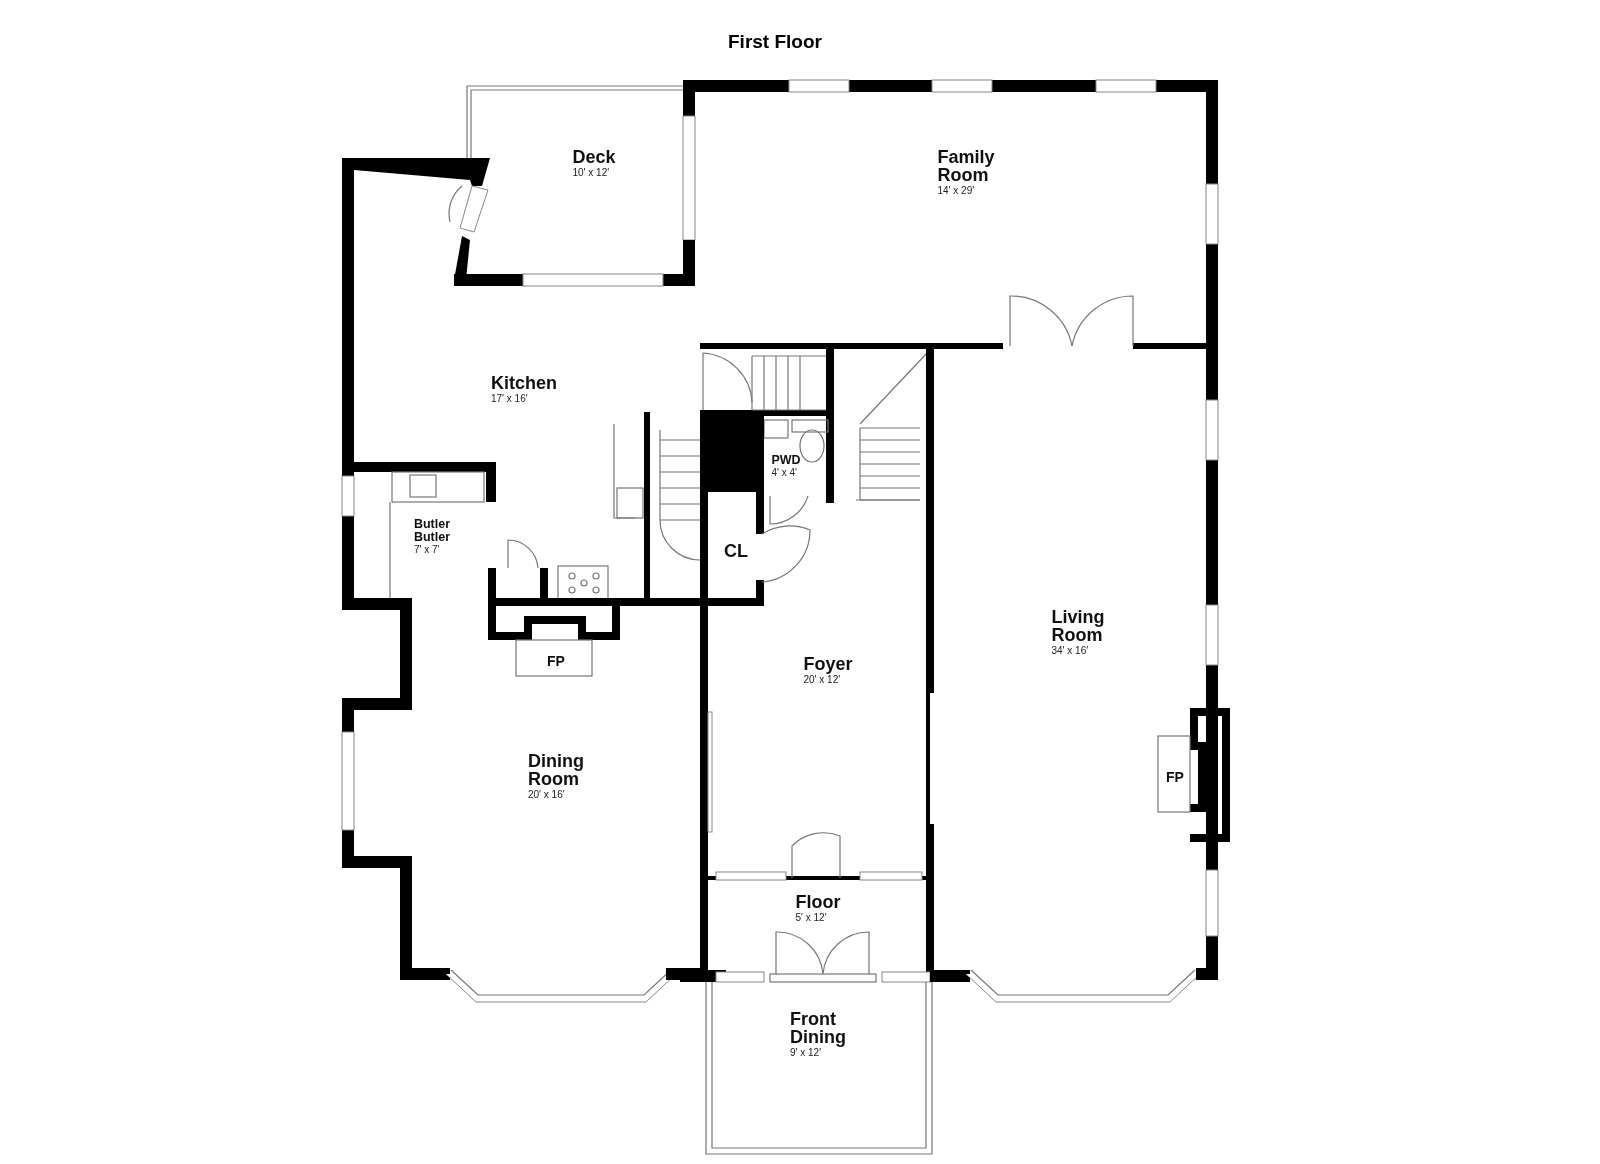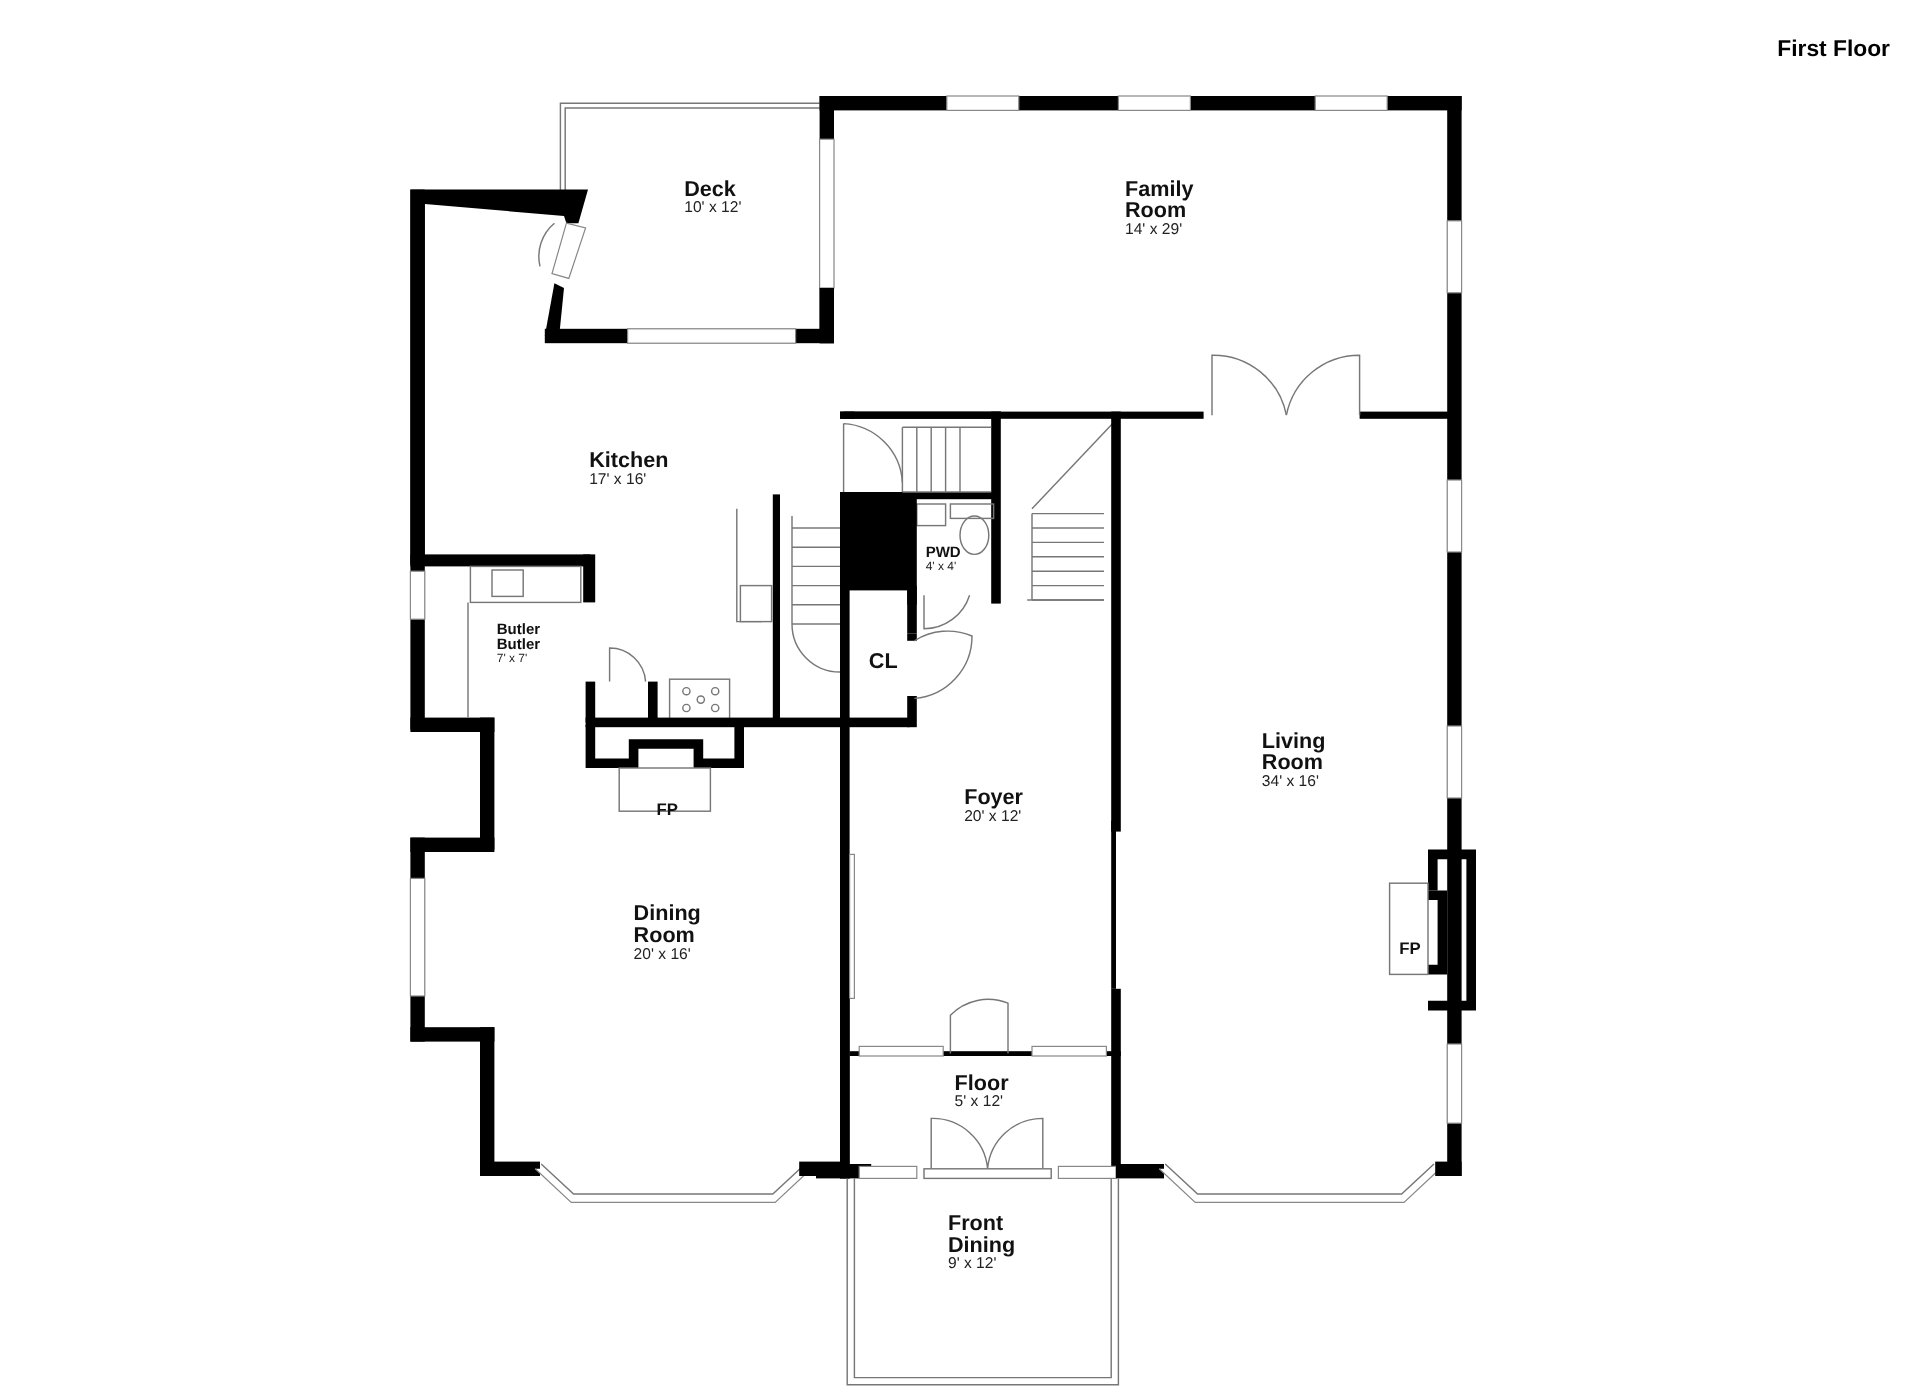--- a/index.html
+++ b/index.html
@@ -1,25 +1,25 @@
 <!DOCTYPE html>
 <html><head>
 <meta charset="utf-8">
 <style>
   html, body { margin: 0; padding: 0; background: #ffffff; }
   body { width: 1600px; height: 1164px; overflow: hidden; position: relative; font-family: "Liberation Sans", sans-serif; }
   svg { position: absolute; left: 0; top: 0; }
-  .title { position: absolute; left: 0; width: 1600px; top: 31px; text-align: right; font-weight: bold; font-size: 19px; color: #000; padding-left: 0; }
+  .title { position: absolute; left: 0; width: 1600px; top: 31px; text-align: center; font-weight: bold; font-size: 19px; color: #000; padding-left: 0; }
   .title span { position: relative; left: -25px; }
   .lbl { position: absolute; color: #111; line-height: 1; transform: translateX(-50%); white-space: nowrap; }
   .lbl .n { font-weight: bold; font-size: 18px; line-height: 18px; display: block; }
-  .lbl .d { font-size: 13px; display: block; line-height: 14px; color: #222; }
+  .lbl .d { font-size: 10px; display: block; line-height: 14px; color: #222; }
   .lbl.small .n { font-size: 12.5px; line-height: 13px; }
   .lbl.small .d { font-size: 10px; line-height: 11px; }
-  .lbl.fp .n { font-size: 14px; margin-top: 13px; }
+  .lbl.fp .n { font-size: 14px; }
   .w { fill: #000; }
   .thin { fill: none; stroke: #777; stroke-width: 1.2; }
   .win { fill: #fff; stroke: #888; stroke-width: 1; }
   .arc { fill: none; stroke: #777; stroke-width: 1.2; }
 </style>
 </head>
 <body>
 
 <div class="title"><span>First Floor</span></div>
 

